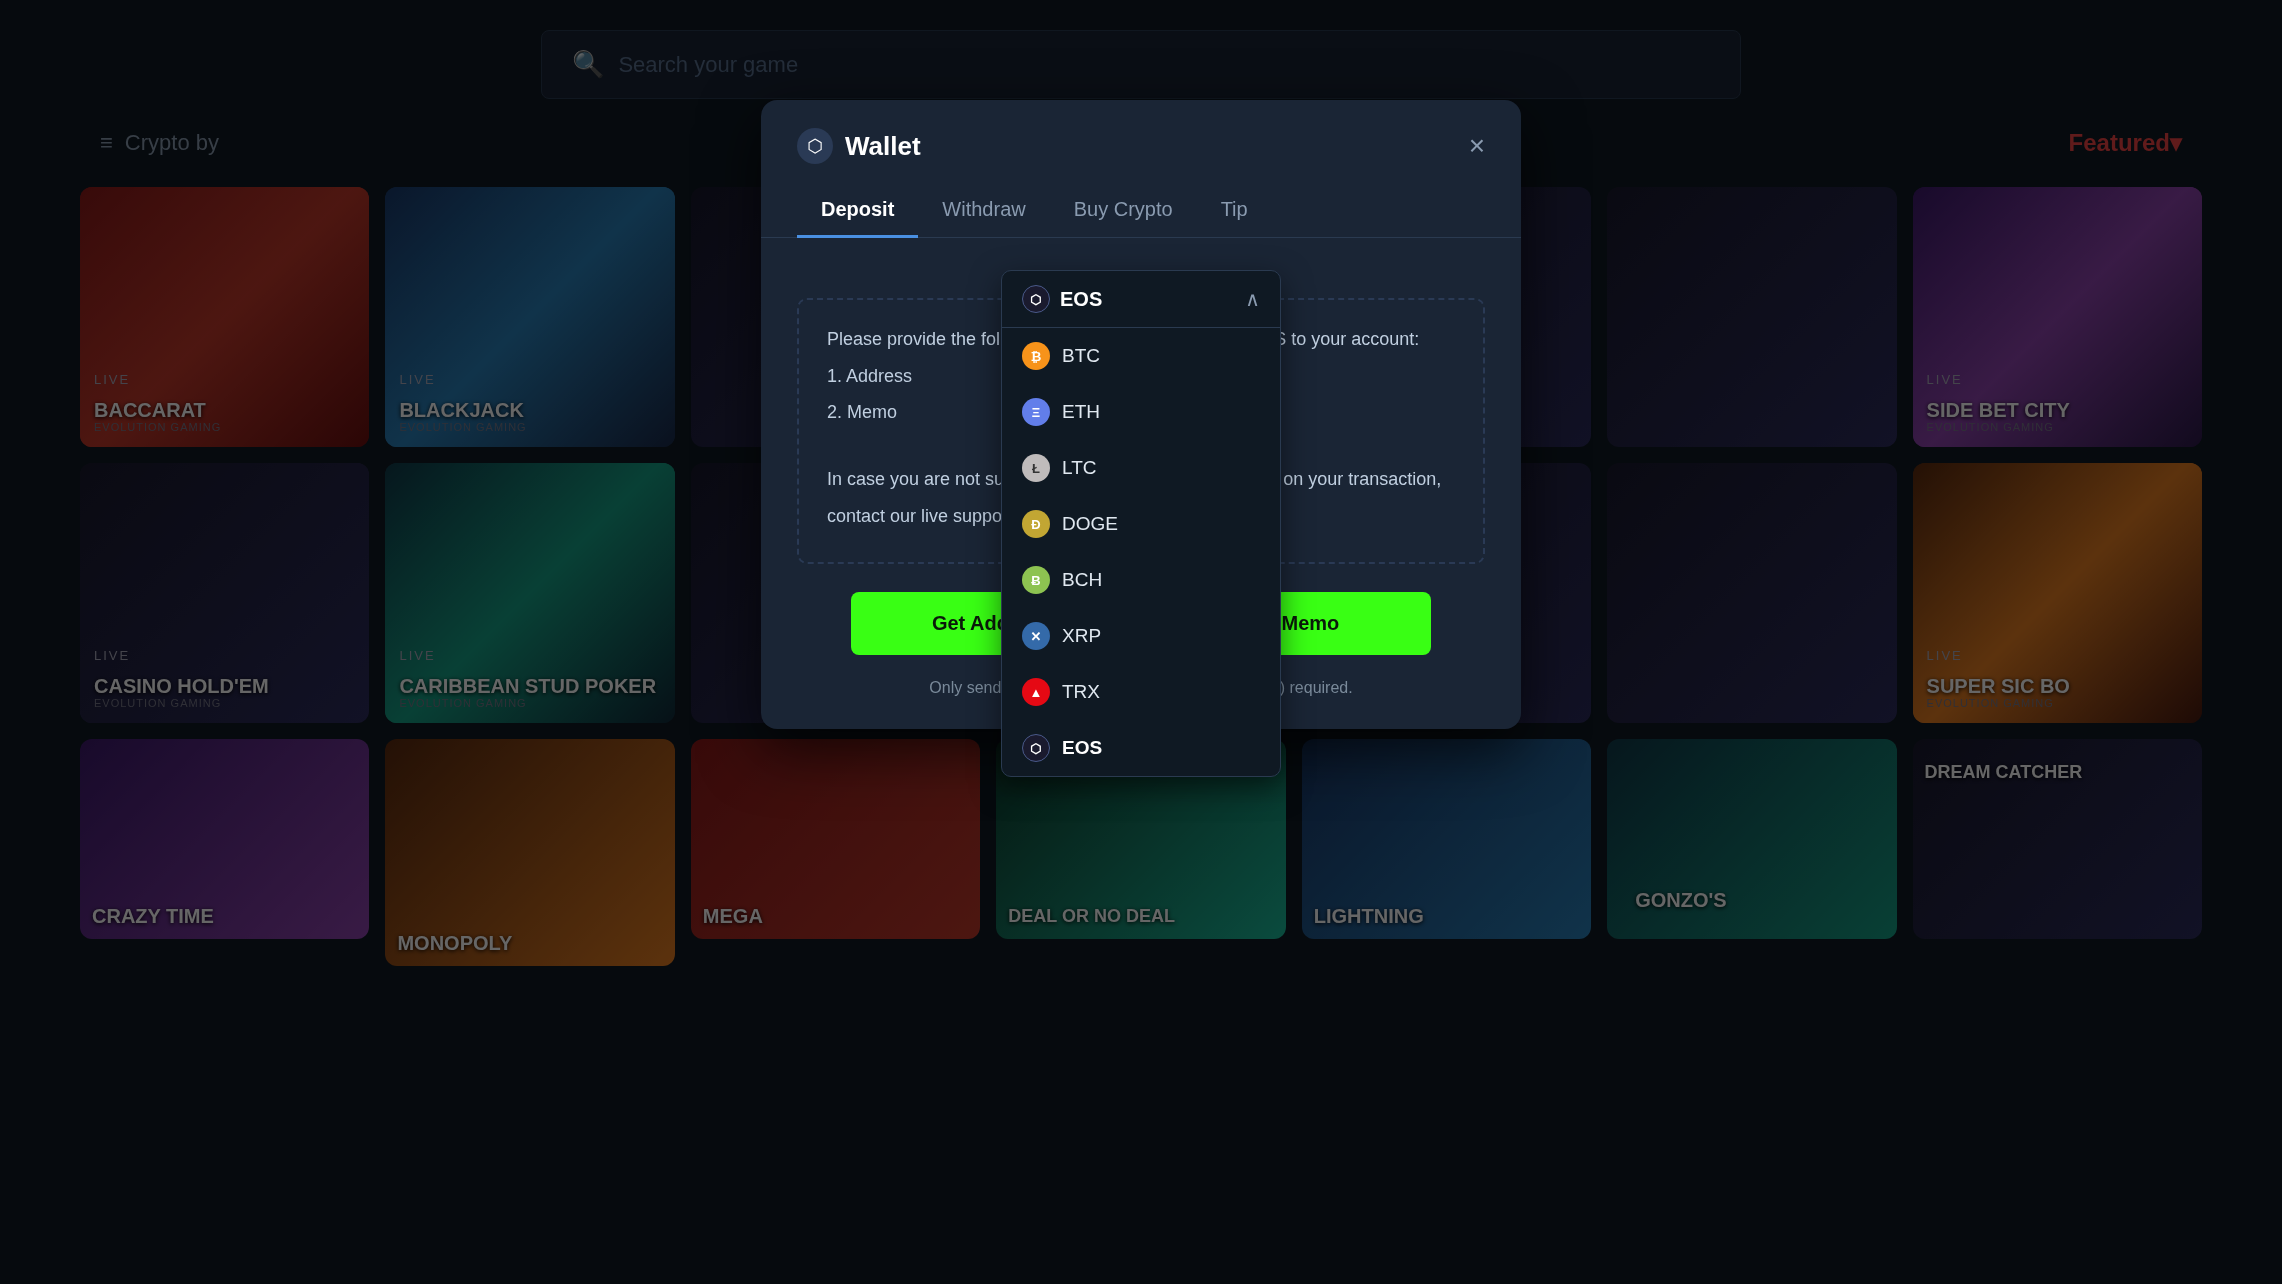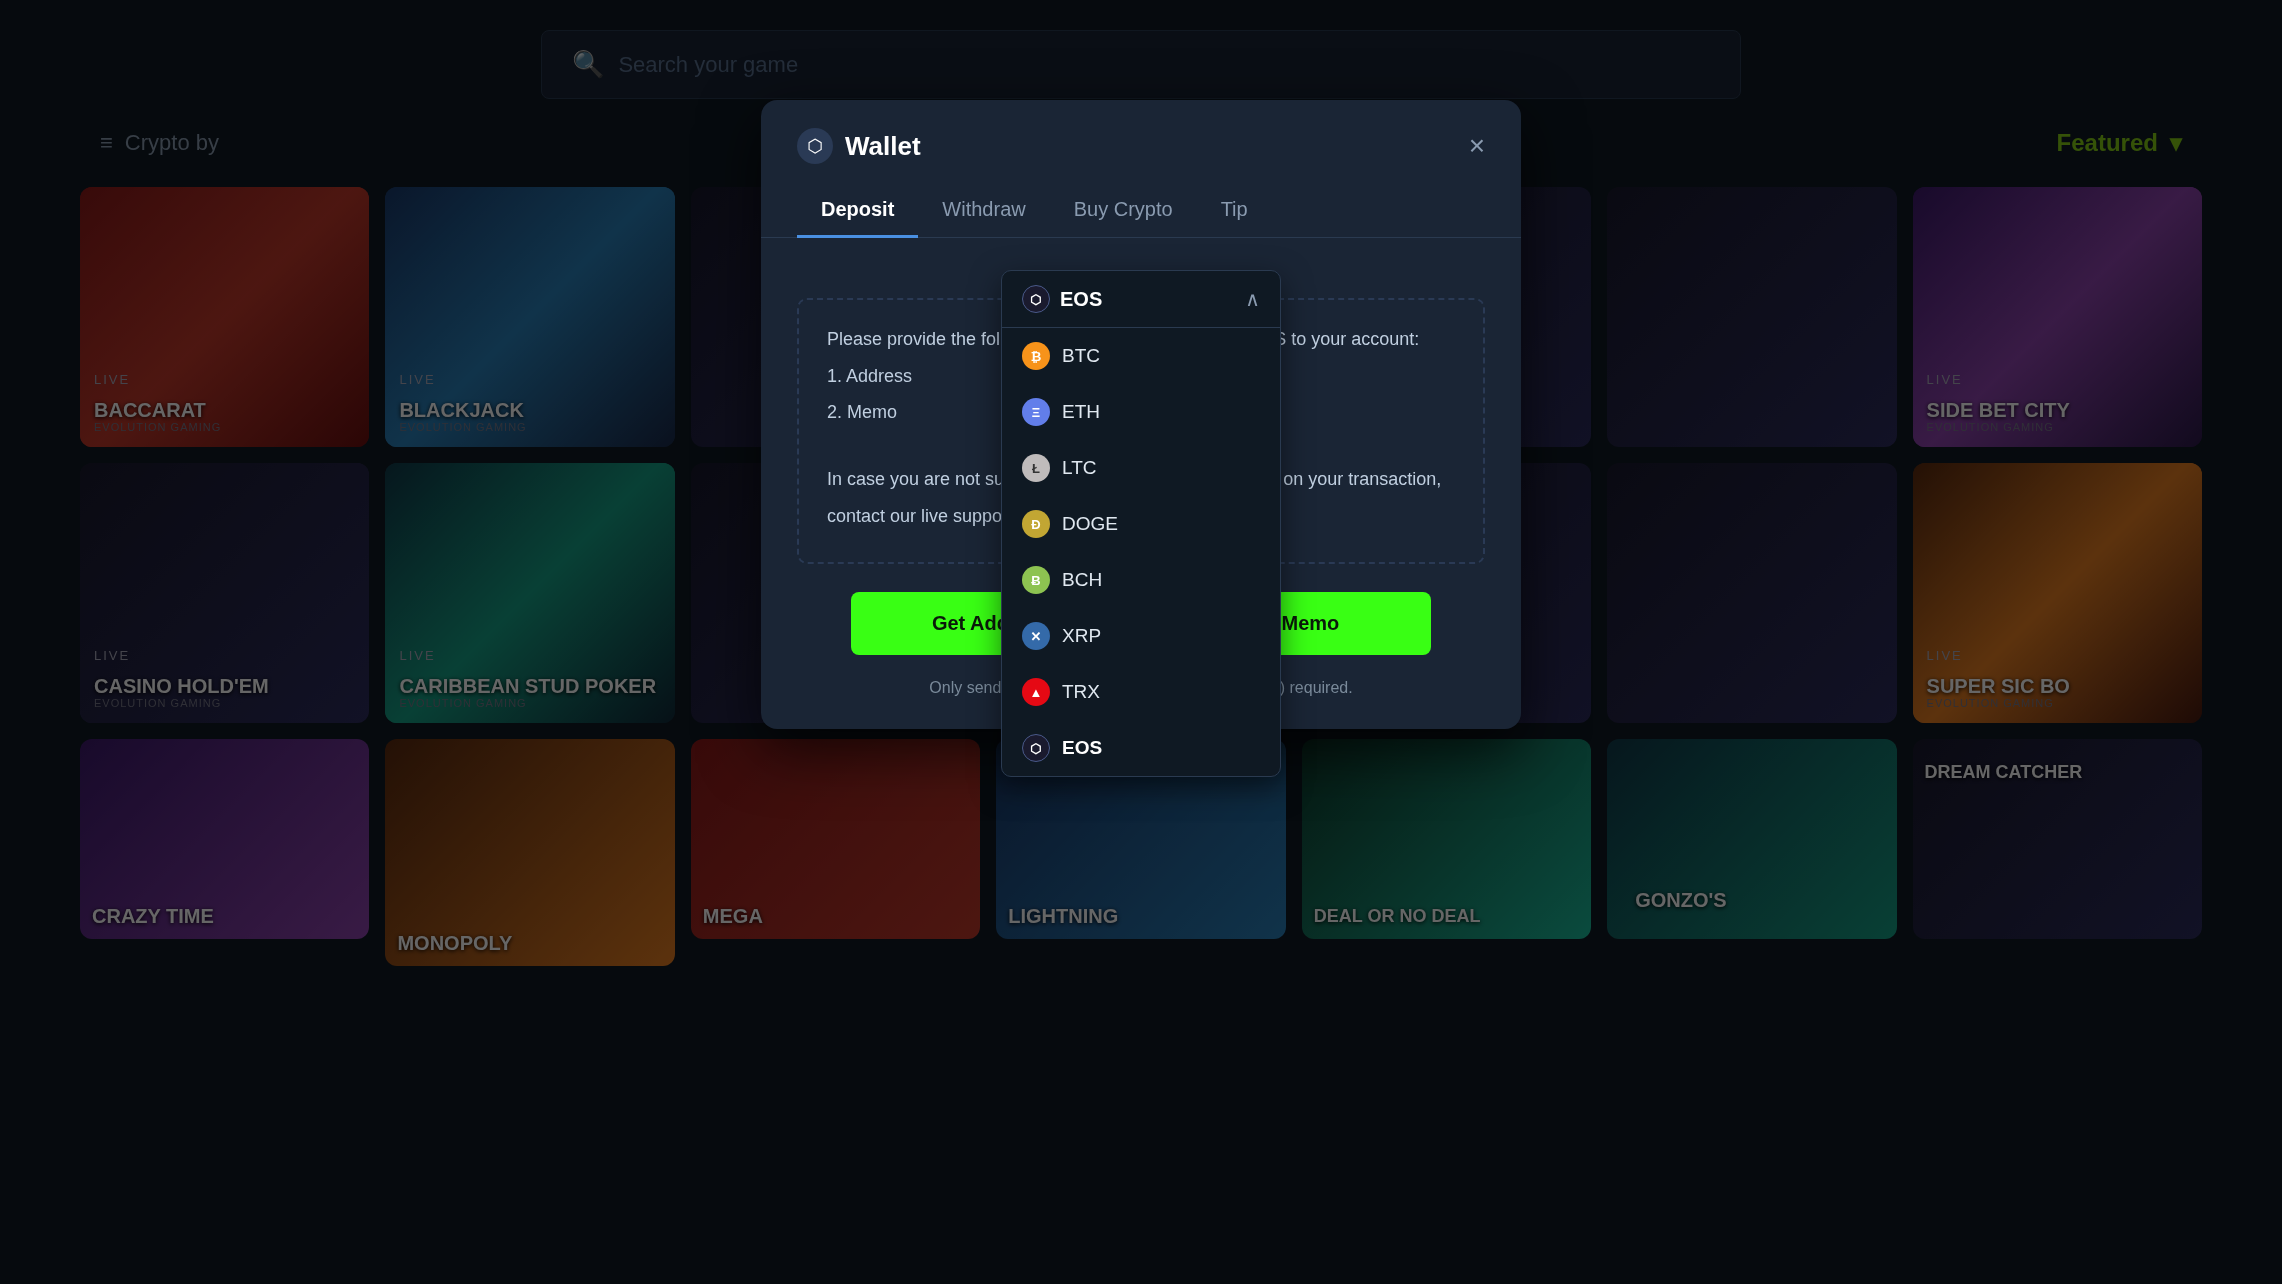--- a/index.html
+++ b/index.html
@@ -51,22 +51,22 @@
     .filter-left {
       display: flex;
       align-items: center;
       gap: 12px;
       color: #8a9bb0;
       font-size: 22px;
     }
     .featured-btn {
       display: flex;
       align-items: center;
-      gap: 12px;
-      color: #84cc16;
+      gap: 0;
+      color: #ef4444;
       font-size: 24px;
       font-weight: 600;
       background: none;
       border: none;
       cursor: pointer;
     }
     .game-card {
       border-radius: 12px;
       overflow: hidden;
       position: relative;
@@ -419,28 +419,28 @@
     <div class="game-card card-orange" style="height:227px;">
       <div style="background:linear-gradient(135deg,#5a2a0f,#e67e22); width:100%; height:100%; display:flex; align-items:flex-end; padding:12px;">
         <div class="game-title" style="font-size:20px;">MONOPOLY</div>
       </div>
     </div>
     <div class="game-card card-red" style="height:200px;">
       <div style="background:linear-gradient(135deg,#8b1a1a,#c0392b); width:100%; height:100%; display:flex; align-items:flex-end; padding:12px;">
         <div class="game-title" style="font-size:20px;">MEGA</div>
       </div>
     </div>
+    <div class="game-card card-green" style="height:200px;">
+      <div style="background:linear-gradient(135deg,#0f3d2e,#1abc9c); width:100%; height:100%; display:flex; align-items:flex-end; padding:12px;">
+        <div class="game-title" style="font-size:18px;">DEAL OR NO DEAL</div>
+      </div>
+    </div>
     <div class="game-card card-blue" style="height:200px;">
       <div style="background:linear-gradient(135deg,#1a3a6b,#2980b9); width:100%; height:100%; display:flex; align-items:flex-end; padding:12px;">
         <div class="game-title" style="font-size:20px;">LIGHTNING</div>
-      </div>
-    </div>
-    <div class="game-card card-green" style="height:200px;">
-      <div style="background:linear-gradient(135deg,#0f3d2e,#1abc9c); width:100%; height:100%; display:flex; align-items:flex-end; padding:12px;">
-        <div class="game-title" style="font-size:18px;">DEAL OR NO DEAL</div>
       </div>
     </div>
     <div class="game-card card-teal" style="height:200px;">
       <div style="background:linear-gradient(135deg,#0f3a4a,#16a085); width:100%; height:100%; display:flex; align-items:flex-end; padding:28px;">
         <div class="game-title" style="font-size:20px;">GONZO'S</div>
       </div>
     </div>
     <div class="game-card card-dark" style="height:200px;">
       <div style="background:linear-gradient(135deg,#1a1a2e,#2d2d5e); width:100%; height:100%; display:flex; align-items:flex-start; padding:12px;">
         <div class="game-title" style="font-size:18px;">DREAM CATCHER</div>

